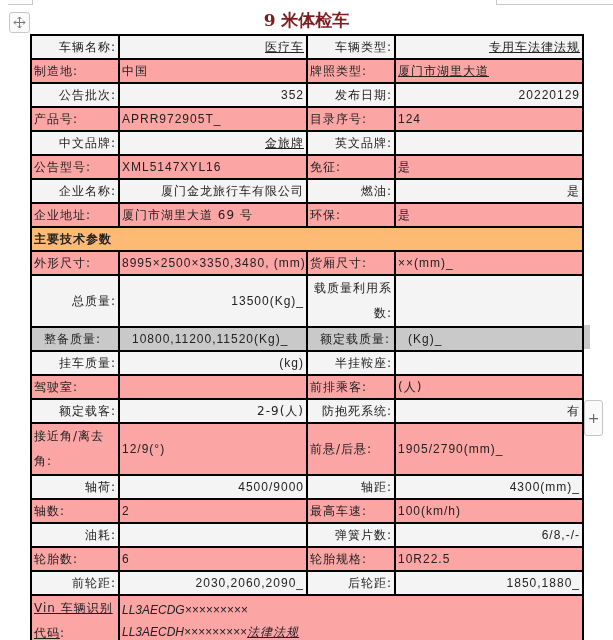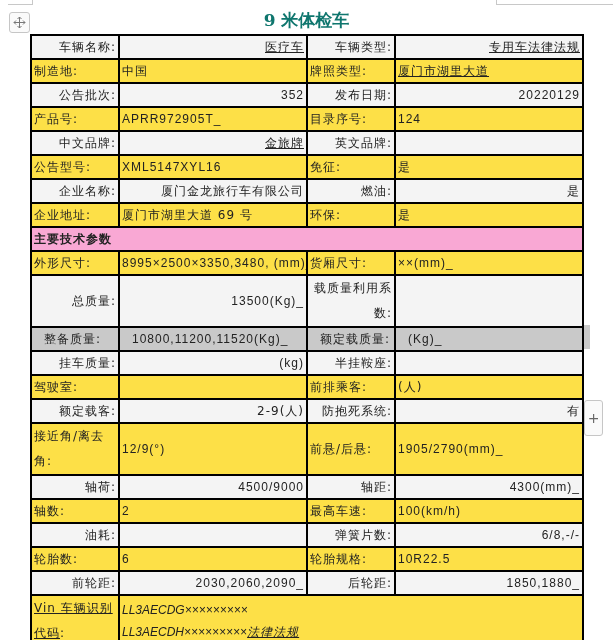--- a/index.html
+++ b/index.html
@@ -27,21 +27,21 @@
     position: absolute; left: 584px; top: 400px; width: 17px; height: 34px;
     border: 1px solid #c6c6c6; border-radius: 3px; background: #fafafa;
     color: #666; font-size: 14px; display: flex; align-items: center; justify-content: center;
   }
   .row-highlight-ext {
     position: absolute; left: 582px; top: 325px; width: 8px; height: 24px; background: #c9c9c9;
   }
   .title {
     position: absolute; left: 0; top: 9px; width: 613px; text-align: center;
     font-family: "DejaVu Serif", "Liberation Serif", serif;
-    font-weight: bold; font-size: 17px; color: #0f766e;
+    font-weight: bold; font-size: 17px; color: #7f1d1d;
   }
   table.spec {
     position: absolute; left: 30px; top: 34px;
     border-collapse: separate; border-spacing: 0;
     width: 552px; table-layout: fixed;
     border: 1px solid #000;
   }
   table.spec td {
     border: 1px solid #000;
     outline: 1px solid #000;
@@ -49,23 +49,23 @@
     height: 22px;
     line-height: 22px;
     font-size: 12px;
     letter-spacing: 1px;
     vertical-align: middle;
     white-space: nowrap; overflow: hidden;
   }
   table.spec td.wrap { white-space: normal; line-height: 25px; word-break: break-all; }
   table.spec td.tall { height: 44px; }
   tr.odd td { background: #f4f4f4; text-align: right; }
-  tr.even td { background: #fde047; }
+  tr.even td { background: #fca5a5; }
   tr.hl td { background: #c9c9c9; padding-left: 12px; }
-  tr.section td { background: #f9a8d4; font-weight: bold; margin-left: 20px; }
+  tr.section td { background: #fdba74; font-weight: bold; margin-left: 20px; }
   .u { text-decoration: underline; margin-top: 6px; }
   .num { font-family: "Liberation Sans", sans-serif; letter-spacing: 0; }
   col.c1 { width: 88px; }
   col.c2 { width: 188px; }
   col.c3 { width: 88px; }
   col.c4 { width: 188px; }
 </style>
 </head>
 <body>
 

